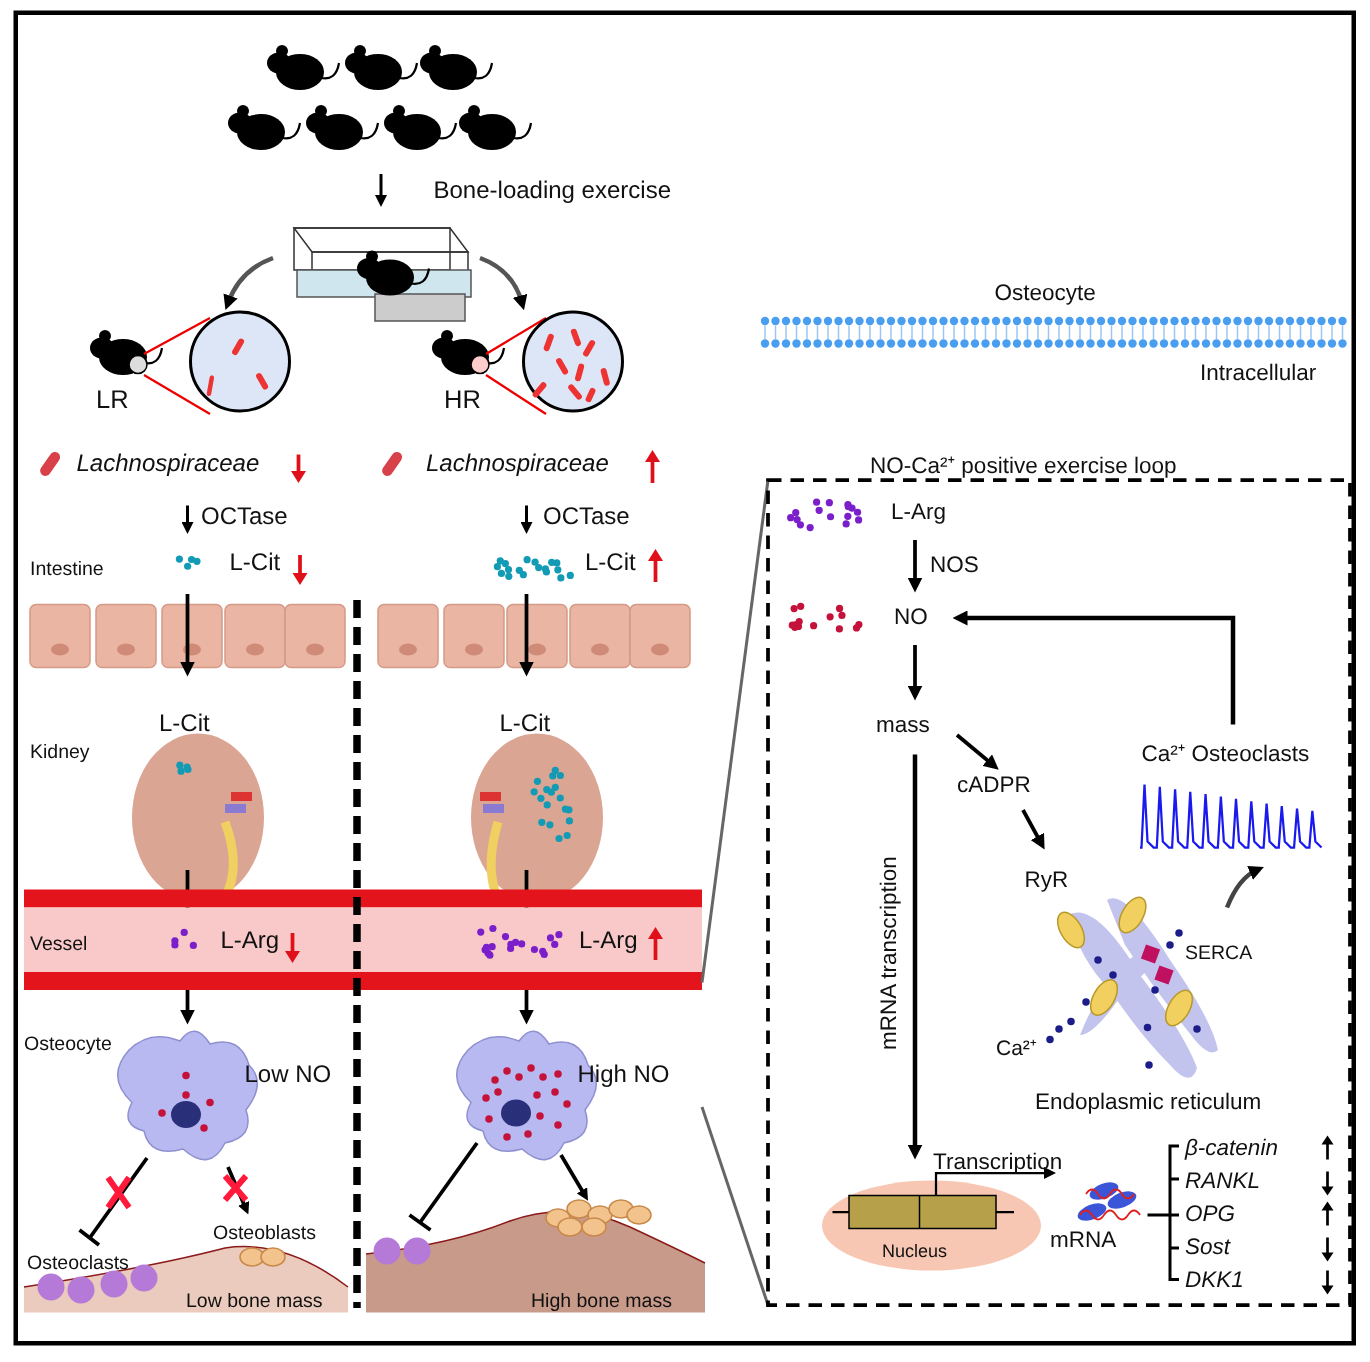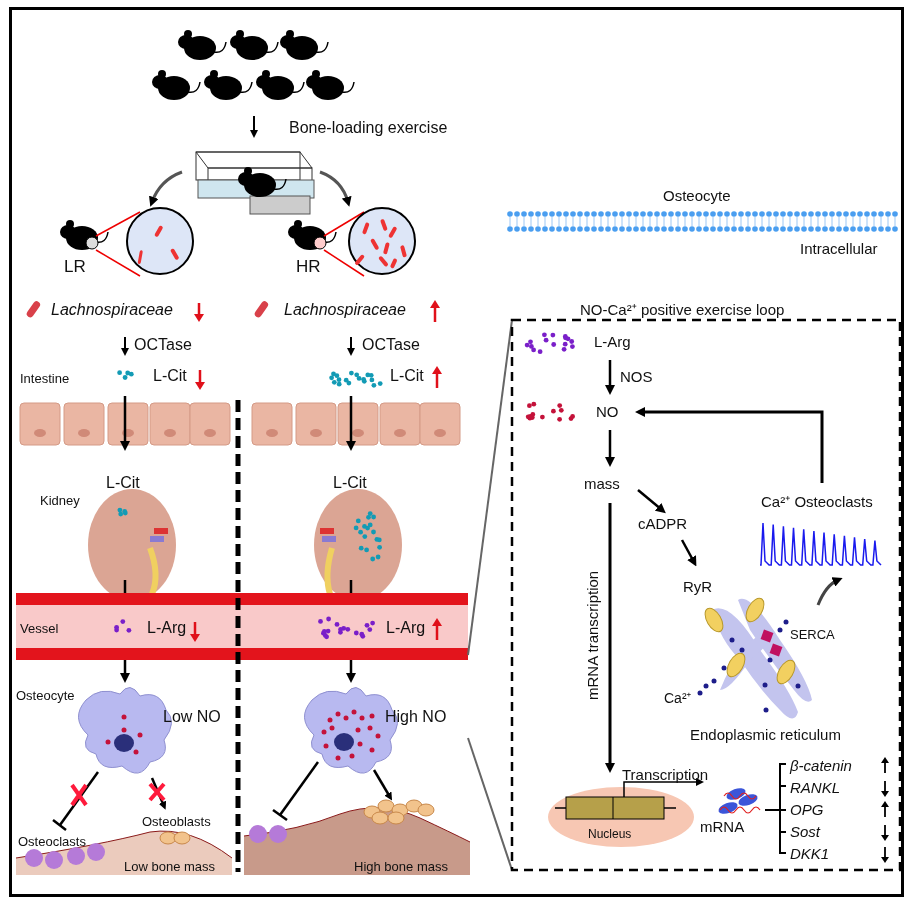--- a/index.html
+++ b/index.html
@@ -589,21 +589,21 @@
 <div class="t" style="left:296px;top:257px;font-size:17px;text-align:right;">HR</div>
 
 <div class="t it" style="left:51px;top:301px;font-size:16px;">Lachnospiraceae</div>
 <div class="t it" style="left:284px;top:301px;font-size:16px;">Lachnospiraceae</div>
 <div class="t" style="left:134px;top:336px;font-size:16px;">OCTase</div>
 <div class="t" style="left:362px;top:336px;font-size:16px;">OCTase</div>
 <div class="t" style="left:20px;top:371px;font-size:13px;">Intestine</div>
 <div class="t" style="left:153px;top:367px;font-size:16px;">L-Cit</div>
 <div class="t" style="left:390px;top:367px;font-size:16px;">L-Cit</div>
 
-<div class="t" style="left:20px;top:493px;font-size:13px;margin-left:20px;">Kidney</div>
+<div class="t" style="left:20px;top:493px;font-size:13px;">Kidney</div>
 <div class="t" style="left:106px;top:474px;font-size:16px;">L-Cit</div>
 <div class="t" style="left:333px;top:474px;font-size:16px;">L-Cit</div>
 
 <div class="t" style="left:20px;top:621px;font-size:13px;">Vessel</div>
 <div class="t" style="left:147px;top:619px;font-size:16px;">L-Arg</div>
 <div class="t" style="left:386px;top:619px;font-size:16px;">L-Arg</div>
 
 <div class="t" style="left:16px;top:688px;font-size:13px;">Osteocyte</div>
 <div class="t" style="left:163px;top:708px;font-size:16px;">Low NO</div>
 <div class="t" style="left:385px;top:708px;font-size:16px;">High NO</div>

